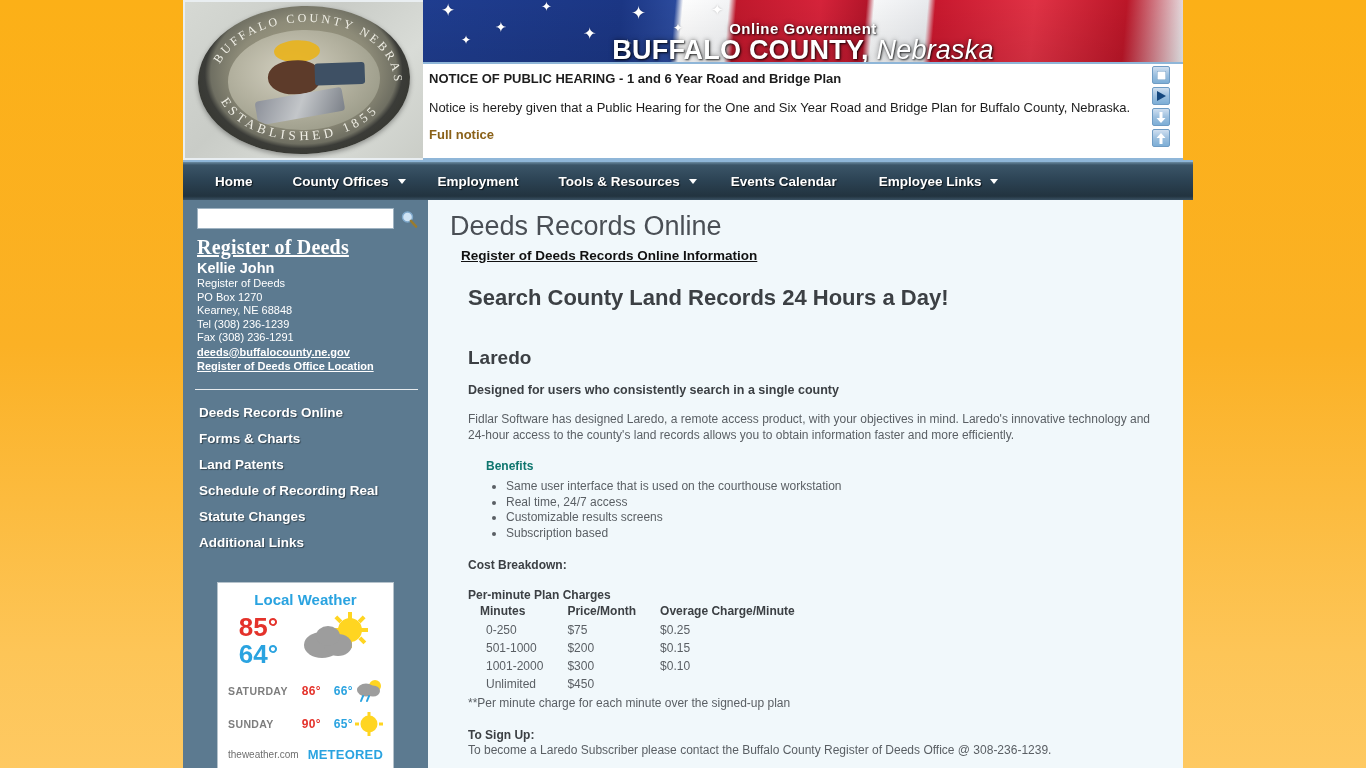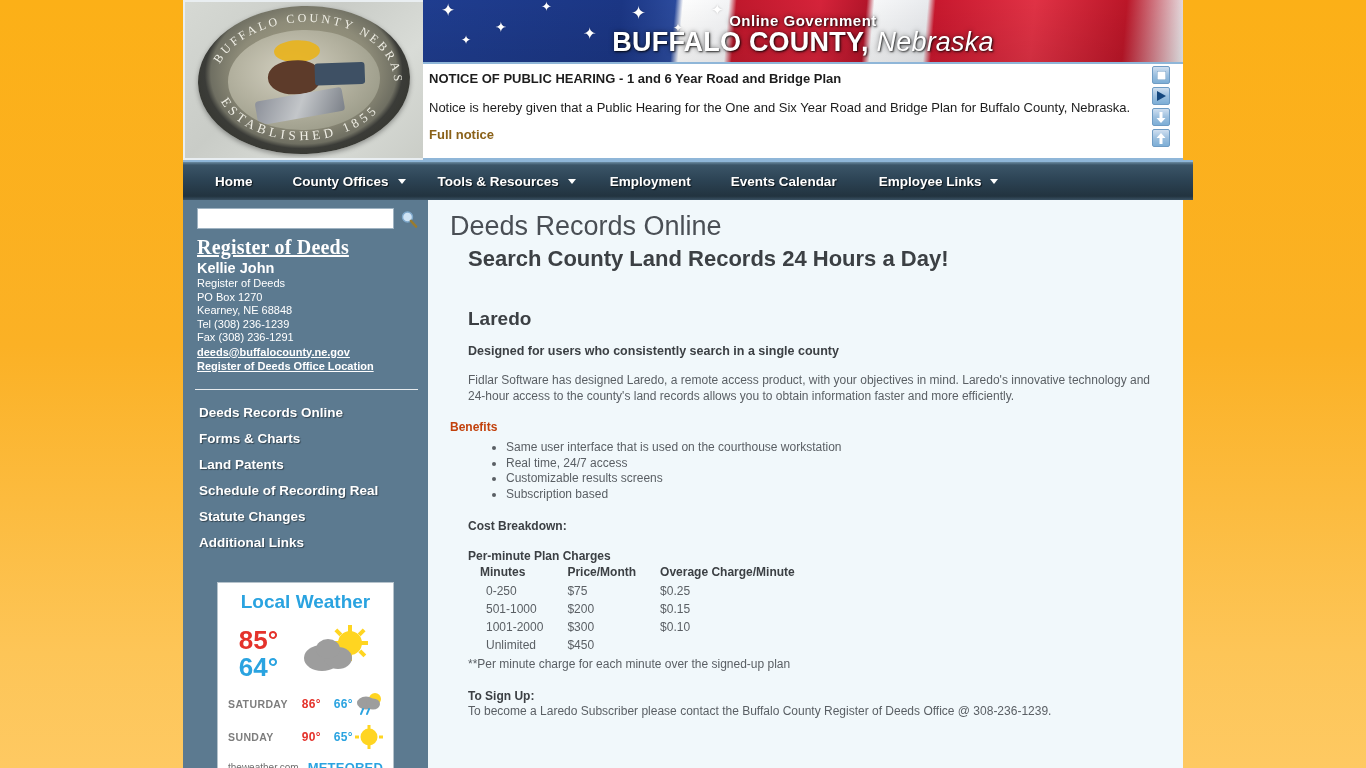--- a/index.html
+++ b/index.html
@@ -112,21 +112,21 @@
     position: absolute; left: 0; top: 0; width: 340px; height: 50px;
   }
   .flag-stars span {
     position: absolute;
     color: #fff; font-size: 15px; line-height: 1;
     text-shadow: 0 0 2px rgba(0,0,0,.25);
   }
   .banner-text {
     position: absolute; left: 0; top: 0; right: 0;
     text-align: center;
-    padding-top: 12px;
+    padding-top: 20px;
     color: #fff;
     text-shadow: 1px 1px 2px rgba(0,0,0,.75), 0 0 5px rgba(0,0,0,.5);
   }
   .banner-sub {
     font-size: 15px; font-weight: bold; letter-spacing: .5px;
     margin-bottom: -2px;
   }
   .banner-main {
     font-size: 27px; font-weight: bold; letter-spacing: .2px;
   }
@@ -253,22 +253,22 @@
   
   .weather {
     width: 177px;
     margin: 26px auto 0 auto;
     background: #ffffff;
     border: 1px solid #b6c3cc;
     padding: 8px 10px 6px 10px;
   }
   .wx-title {
     text-align: center; color: #2aa3e0;
-    font-size: 19px; font-weight: bold;
-    margin-bottom: 12px;
+    font-size: 15px; font-weight: bold;
+    margin-bottom: 4px;
   }
   .wx-now { display: flex; align-items: center; justify-content: center; gap: 20px; }
   .wx-temps { text-align: right; }
   .wx-hi { color: #e4322b; font-size: 26px; font-weight: bold; line-height: 27px; }
   .wx-lo { color: #2aa3e0; font-size: 26px; font-weight: bold; line-height: 27px; }
   .wx-row {
     display: flex; align-items: center;
     margin-top: 9px;
     font-size: 10.5px; color: #7d7d7d; font-weight: bold;
     letter-spacing: .4px;
@@ -309,22 +309,22 @@
   }
   .lead {
     font-size: 12.5px; font-weight: bold; color: #3c4044;
     margin: 0 0 14px 18px;
   }
   .para {
     font-size: 12px; color: #5a5f64; line-height: 16px;
     margin: 0 0 16px 18px; max-width: 710px;
   }
   .bold-label {
-    font-size: 12px; font-weight: bold; color: #c2410c;
-    margin: 0 0 6px 0;
+    font-size: 12px; font-weight: bold; color: #0f766e;
+    margin: 0 0 6px 36px;
   }
   .bullets {
     margin: 0 0 18px 0; padding-left: 56px;
     font-size: 12px; color: #5a5f64; line-height: 14.5px;
   }
   .bullets li { margin-bottom: 1px; }
   .cost-head {
     font-size: 12px; font-weight: bold; color: #3c4044;
     margin: 0 0 16px 18px;
   }
@@ -450,26 +450,26 @@
     </div>
 
     <div class="nav">
       <div class="nav-item" style="padding-left:32px;padding-right:40px;">
         <span>Home</span>
       </div>
       <div class="nav-item" style="padding-right:32px;">
         <span>County Offices</span>
         <span class="caret"></span>
       </div>
+      <div class="nav-item" style="padding-right:40px;">
+        <span>Employment</span>
+      </div>
       <div class="nav-item" style="padding-right:34px;">
         <span>Tools &amp; Resources</span>
         <span class="caret"></span>
-      </div>
-      <div class="nav-item" style="padding-right:40px;">
-        <span>Employment</span>
       </div>
       <div class="nav-item" style="padding-right:42px;">
         <span>Events Calendar</span>
       </div>
       <div class="nav-item">
         <span>Employee Links</span>
         <span class="caret"></span>
       </div>
     </div>
 
@@ -573,20 +573,21 @@
 
           <div class="wx-foot">
             <span class="wx-src">theweather.com</span>
             <span class="wx-brand">METEORED</span>
           </div>
         </div>
       </div>
 
       <div class="main">
         <h1 class="page-title">Deeds Records Online</h1>
+        <a class="page-sub">Register of Deeds Records Online Information</a>
 
         <div class="hero">Search County Land Records 24 Hours a Day!</div>
 
         <div class="sec-title">Laredo</div>
         <div class="lead">Designed for users who consistently search in a single county</div>
         <div class="para">Fidlar Software has designed Laredo, a remote access product, with your objectives in mind. Laredo's innovative technology and 24-hour access to the county's land records allows you to obtain information faster and more efficiently.</div>
 
         <div class="bold-label">Benefits</div>
         <ul class="bullets">
           <li>Same user interface that is used on the courthouse workstation</li>

